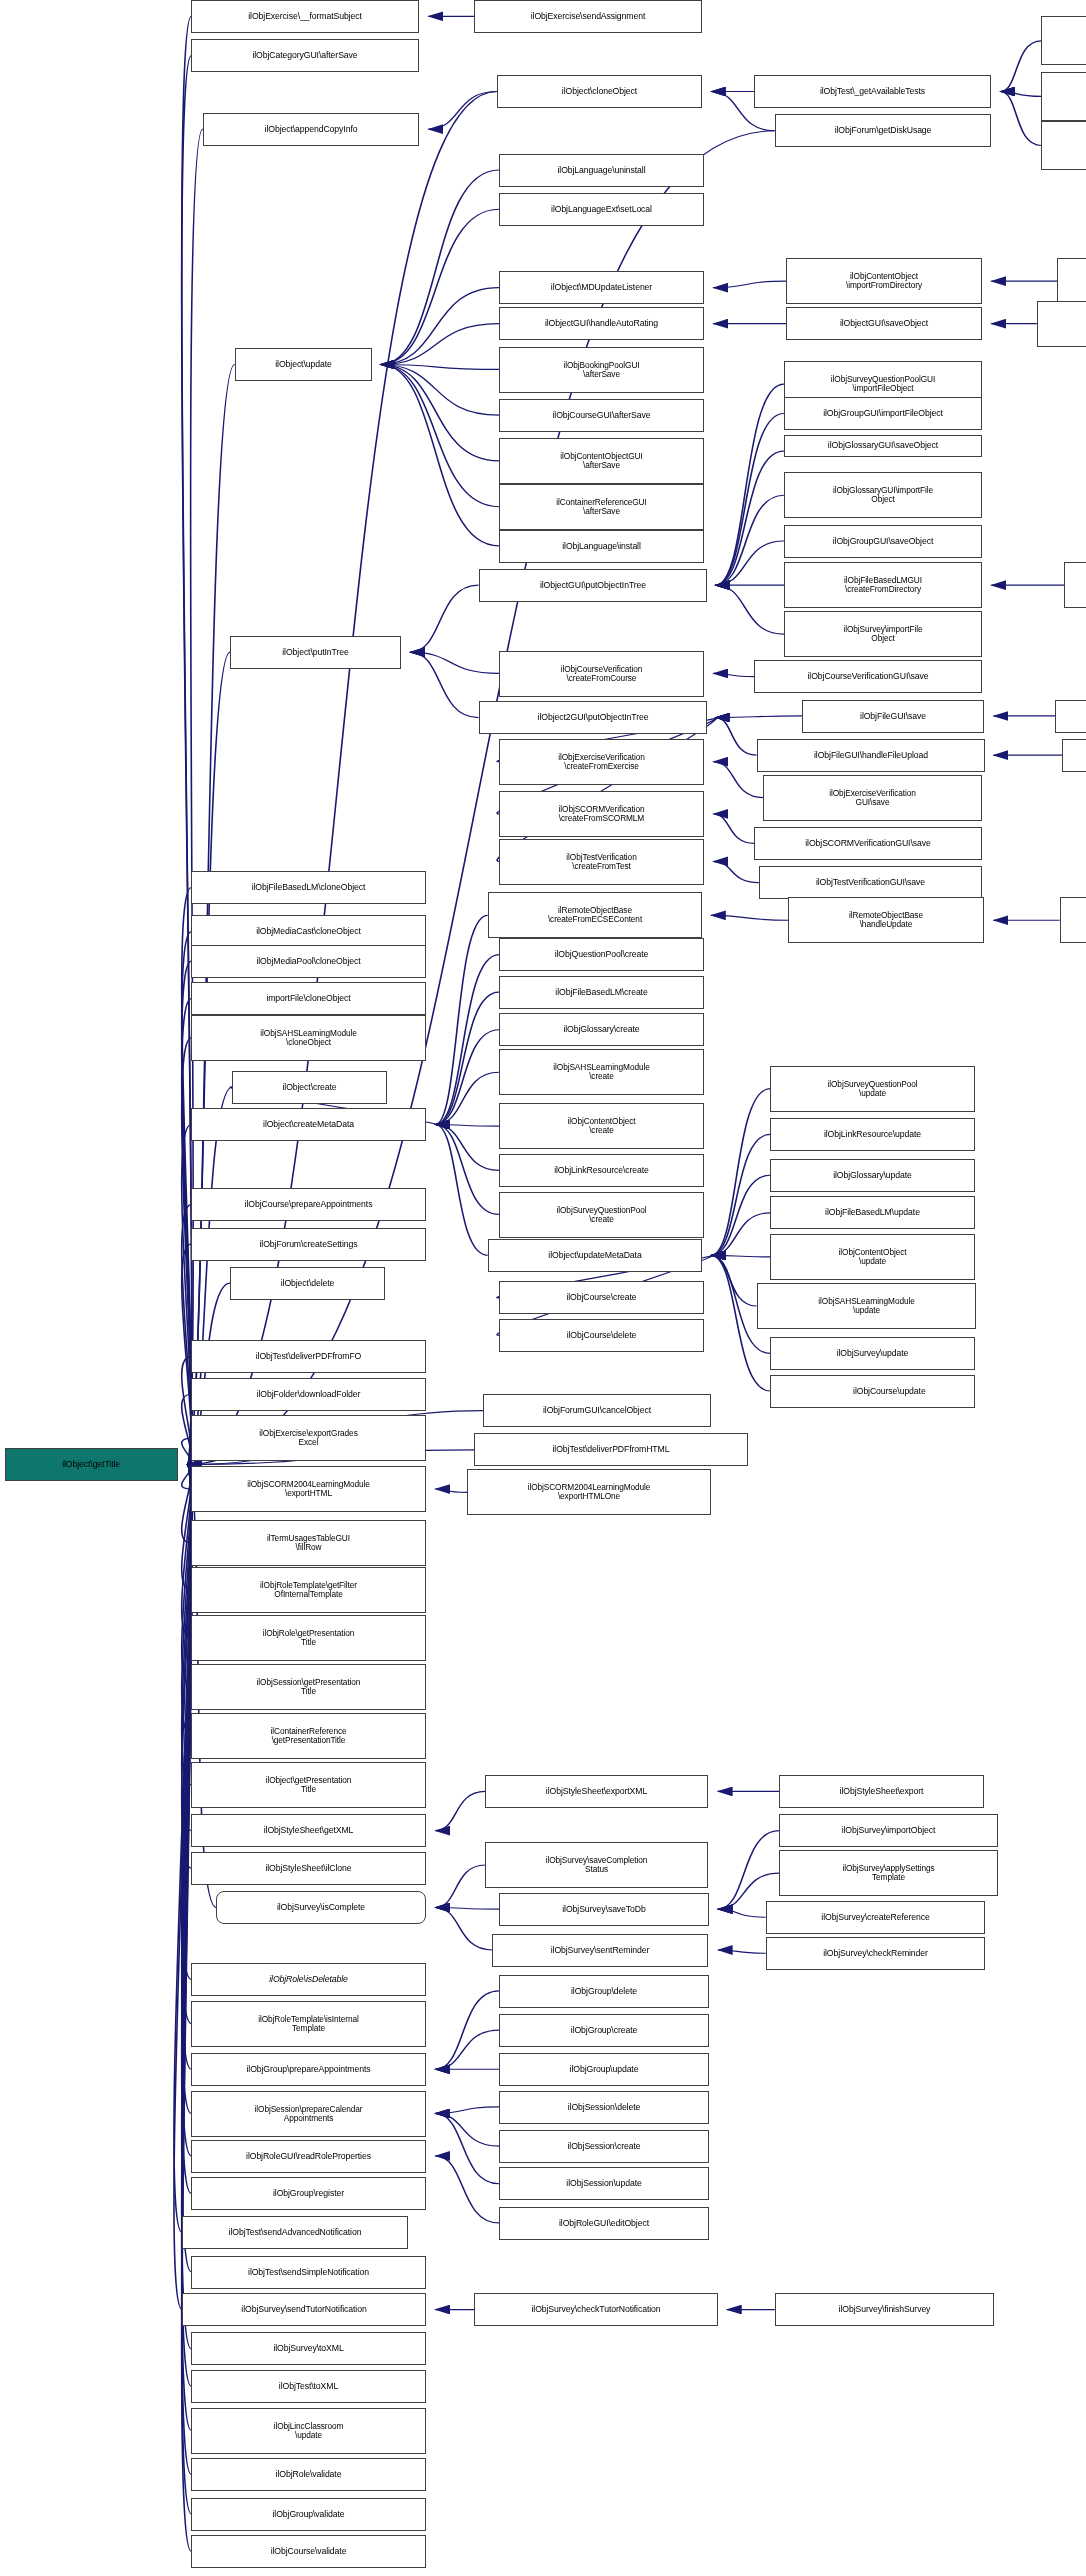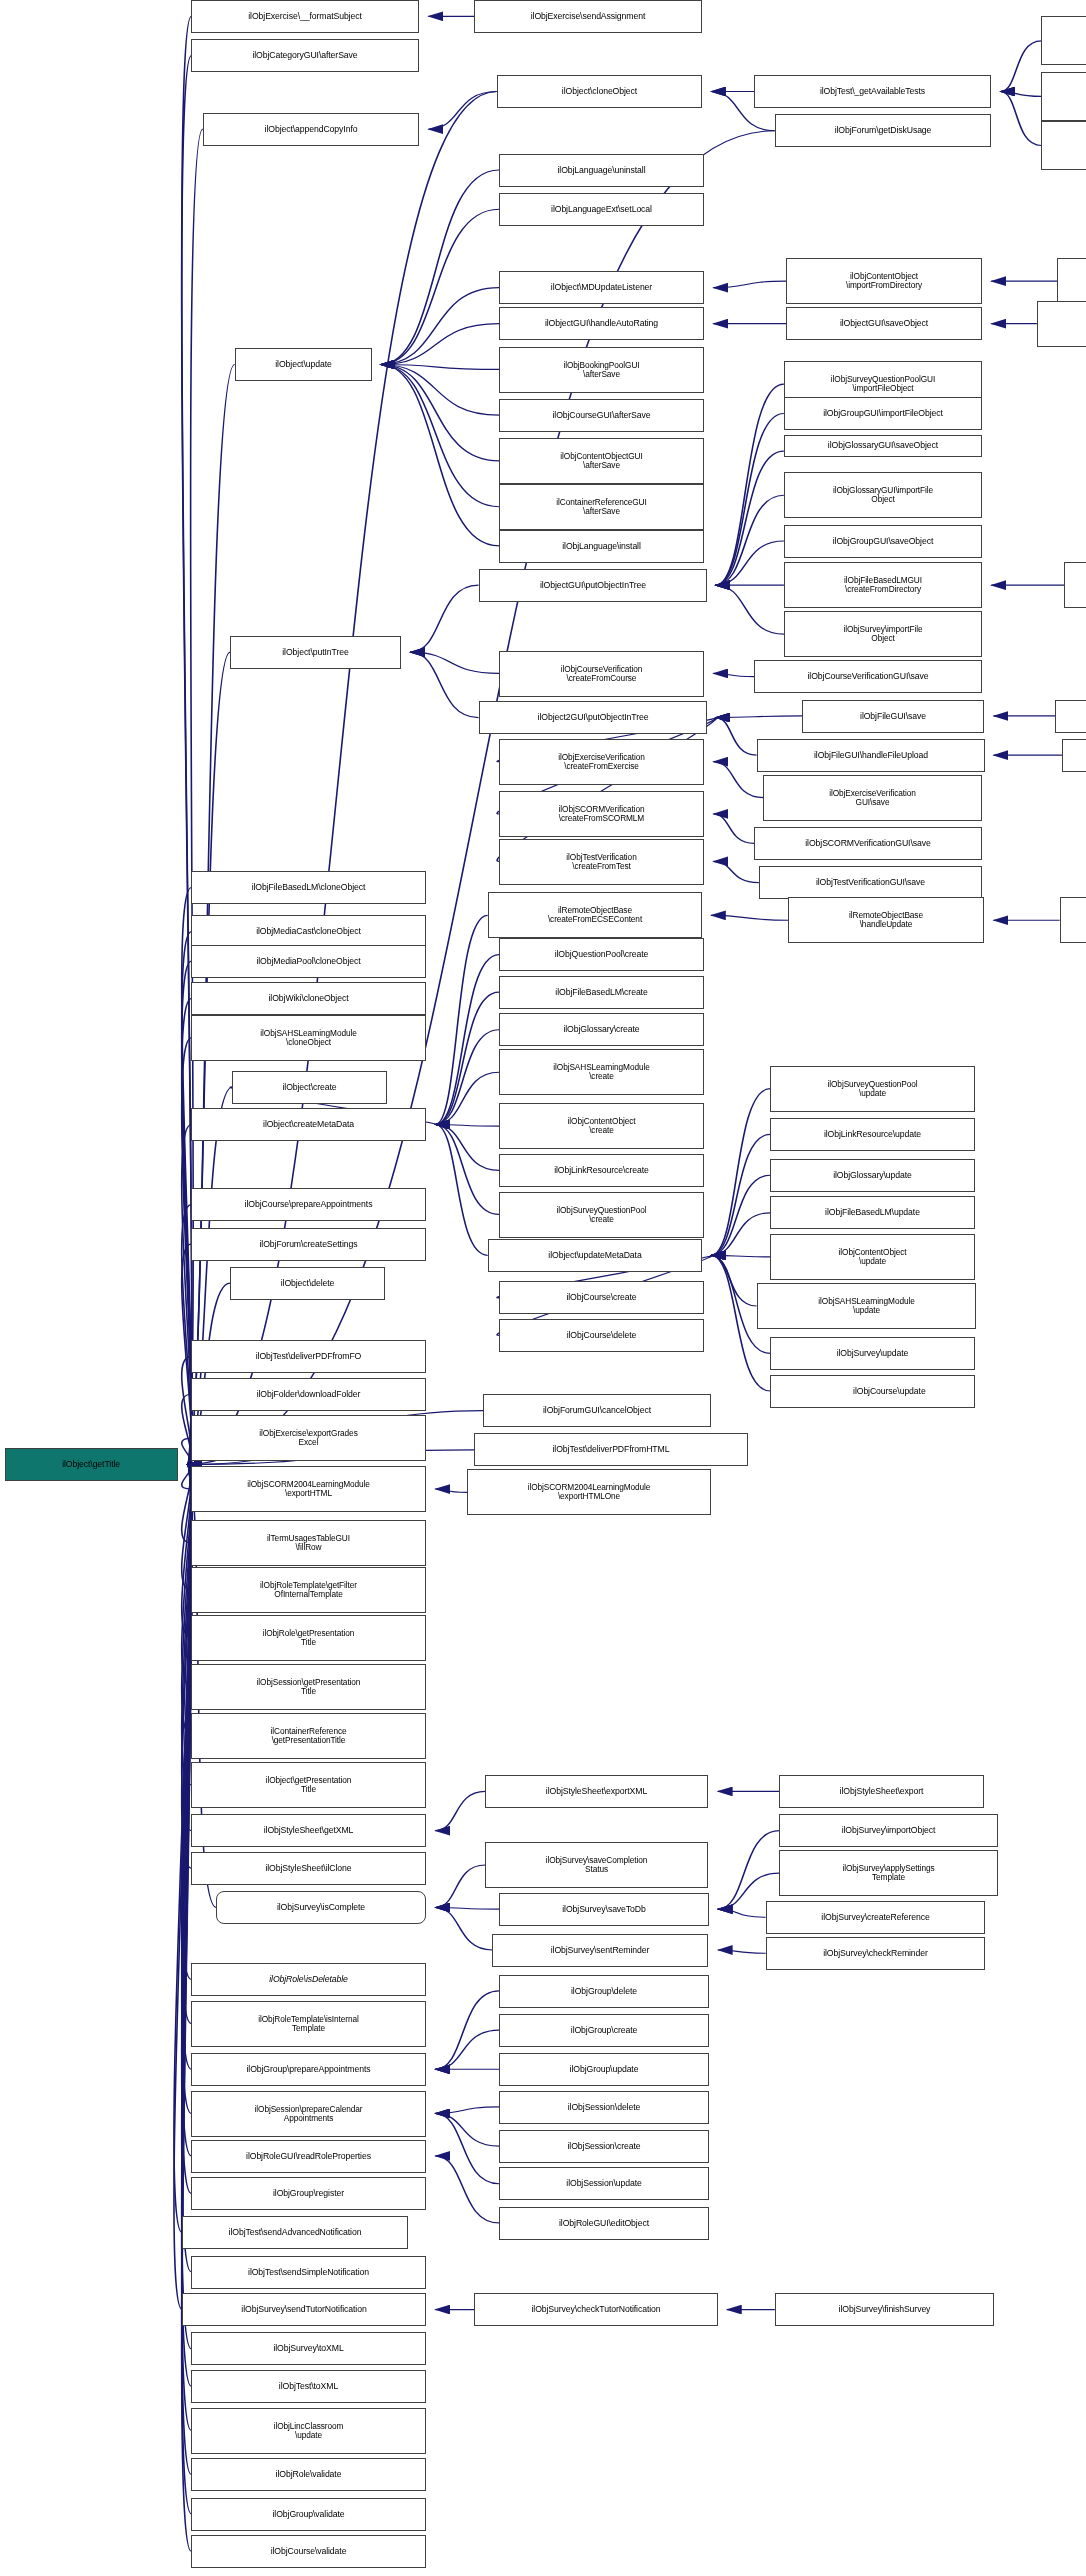--- a/index.html
+++ b/index.html
@@ -242,21 +242,21 @@
     <div class="node" style="left: 488px; top: 892px; width: 214px; height: 46px; font-size: 8.3px;">ilRemoteObjectBase
 \createFromECSEContent</div>
     <div class="node" style="left: 788px; top: 897px; width: 196px; height: 46px; font-size: 8.3px;">ilRemoteObjectBase
 \handleUpdate</div>
     <div class="node" style="left: 1060px; top: 897px; width: 196px; height: 46px; font-size: 8.3px;">ilRemoteObjectBase
 \handleCreate</div>
     <div class="node" style="left: 191px; top: 915px; width: 235px; height: 33px;">ilObjMediaCast\cloneObject</div>
     <div class="node" style="left: 499px; top: 938px; width: 205px; height: 33px;">ilObjQuestionPool\create</div>
     <div class="node" style="left: 191px; top: 945px; width: 235px; height: 33px;">ilObjMediaPool\cloneObject</div>
     <div class="node" style="left: 499px; top: 976px; width: 205px; height: 33px;">ilObjFileBasedLM\create</div>
-    <div class="node" style="left: 191px; top: 982px; width: 235px; height: 33px;">ilObjWiki\cloneObject</div>
+    <div class="node" style="left: 191px; top: 982px; width: 235px; height: 33px;">importFile\cloneObject</div>
     <div class="node" style="left: 499px; top: 1013px; width: 205px; height: 33px;">ilObjGlossary\create</div>
     <div class="node" style="left: 191px; top: 1015px; width: 235px; height: 46px; font-size: 8.3px;">ilObjSAHSLearningModule
 \cloneObject</div>
     <div class="node" style="left: 499px; top: 1049px; width: 205px; height: 46px; font-size: 8.3px;">ilObjSAHSLearningModule
 \create</div>
     <div class="node" style="left: 232px; top: 1071px; width: 155px; height: 33px;">ilObject\create</div>
     <div class="node" style="left: 770px; top: 1066px; width: 205px; height: 46px; font-size: 8.3px;">ilObjSurveyQuestionPool
 \update</div>
     <div class="node" style="left: 191px; top: 1108px; width: 235px; height: 33px;">ilObject\createMetaData</div>
     <div class="node" style="left: 499px; top: 1103px; width: 205px; height: 46px; font-size: 8.3px;">ilObjContentObject

